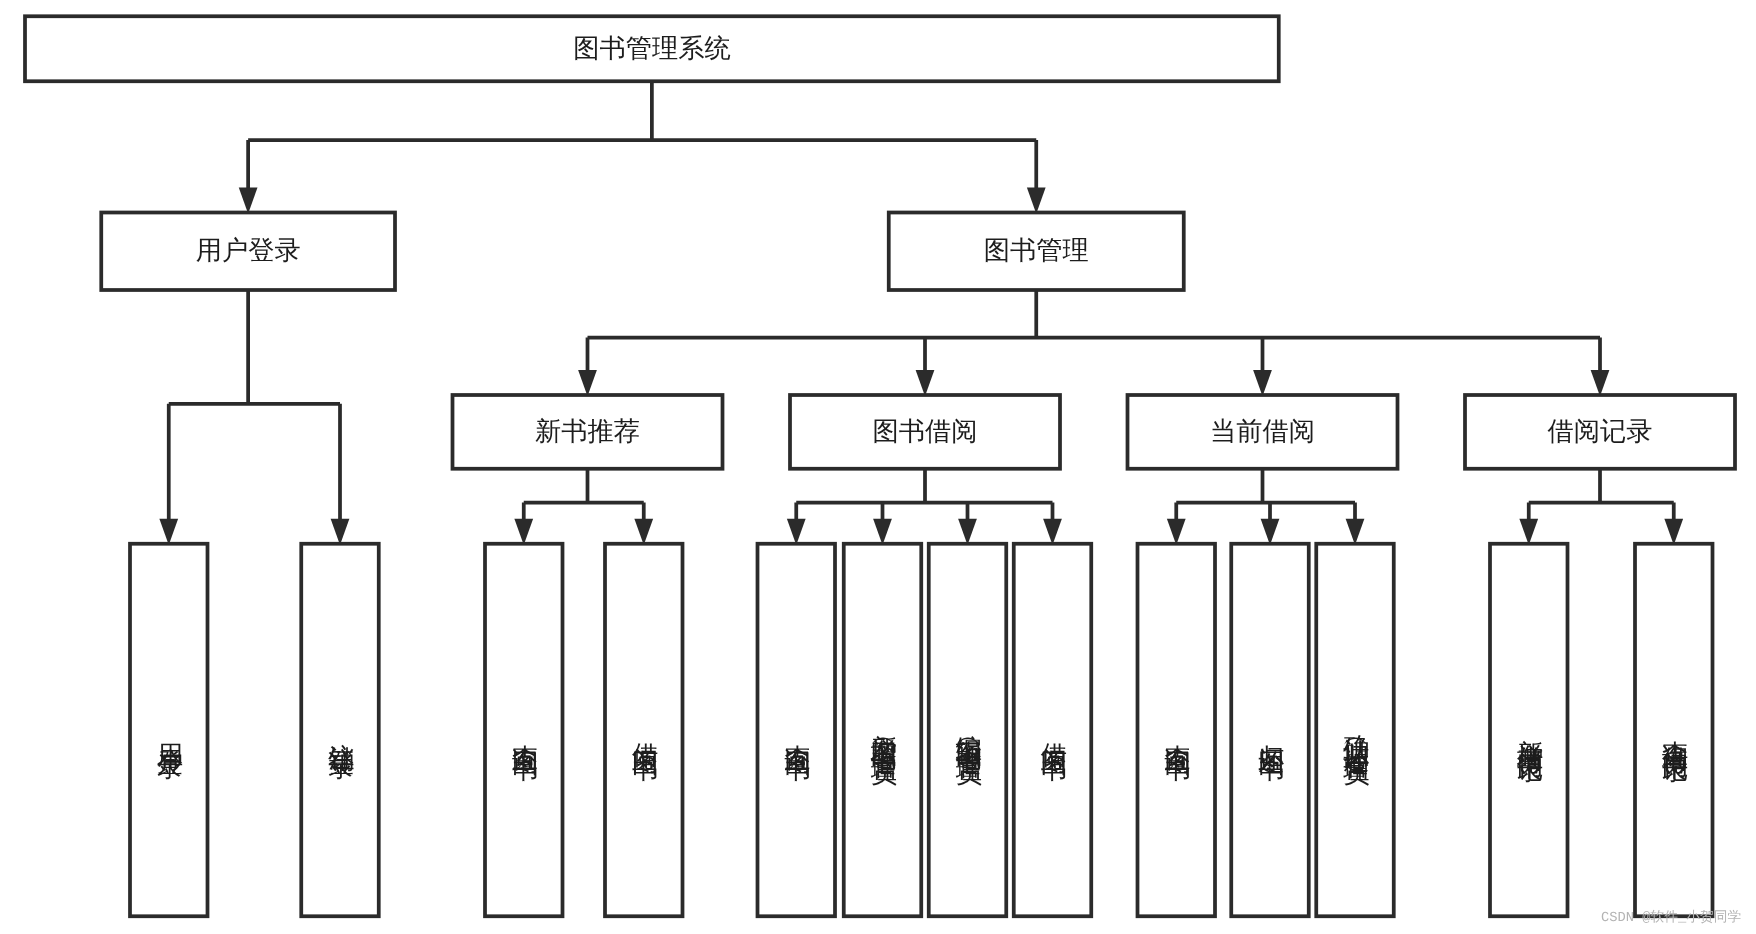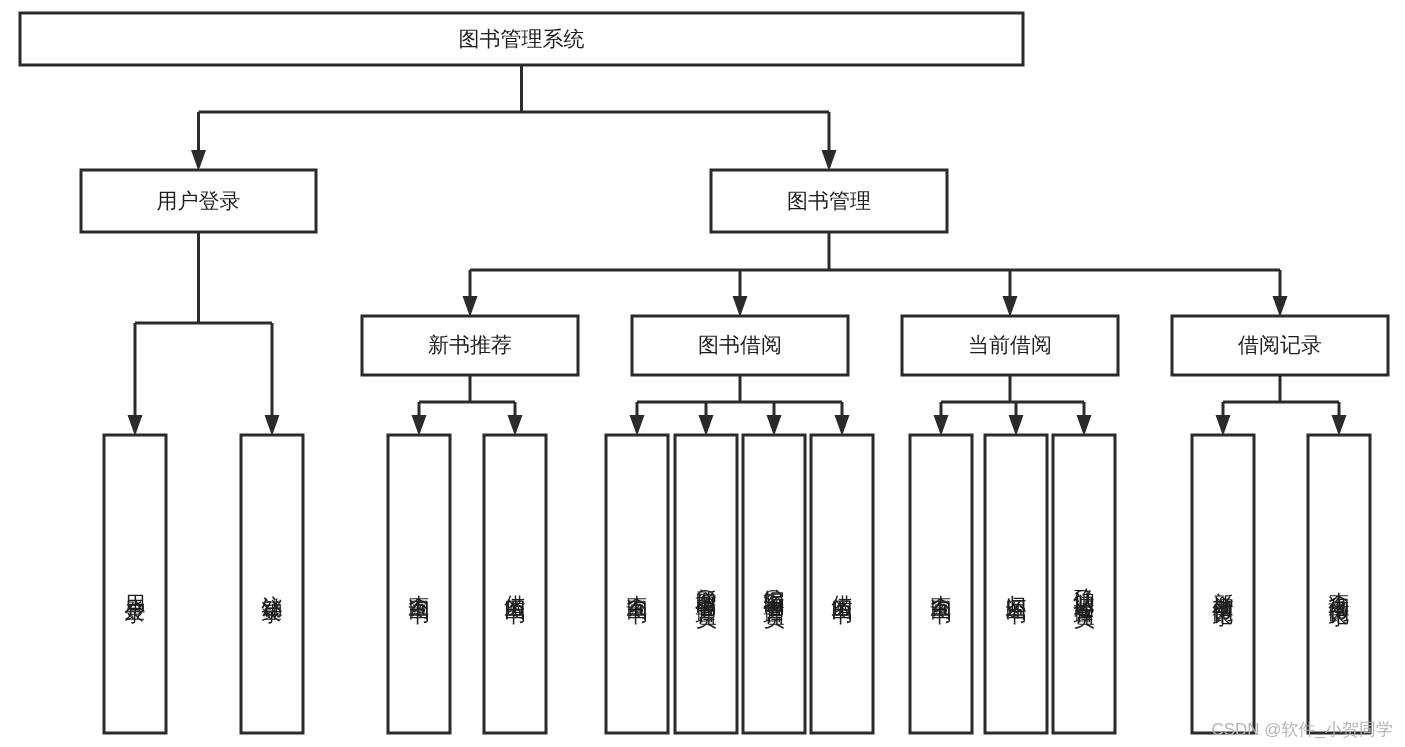--- a/index.html
+++ b/index.html
@@ -60,22 +60,22 @@
     line-height: 1.34;
     color: #1d1d1d;
     letter-spacing: 3px;
     white-space: nowrap;
     pointer-events: none;
   }
   .watermark {
     position: absolute;
     right: 12px;
     bottom: 6px;
-    font-family: Liberation Sans, sans-serif;
-    font-size: 17px;
+    font-family: Liberation Mono, monospace;
+    font-size: 11px;
     color: #b4b4b4;
     white-space: nowrap;
   }
 </style>
 </head>
 <body>
 
 <div id="diagram-root">
   <svg id="tree-svg" viewBox="0 0 1405 747">
     <g id="connector-layer">

